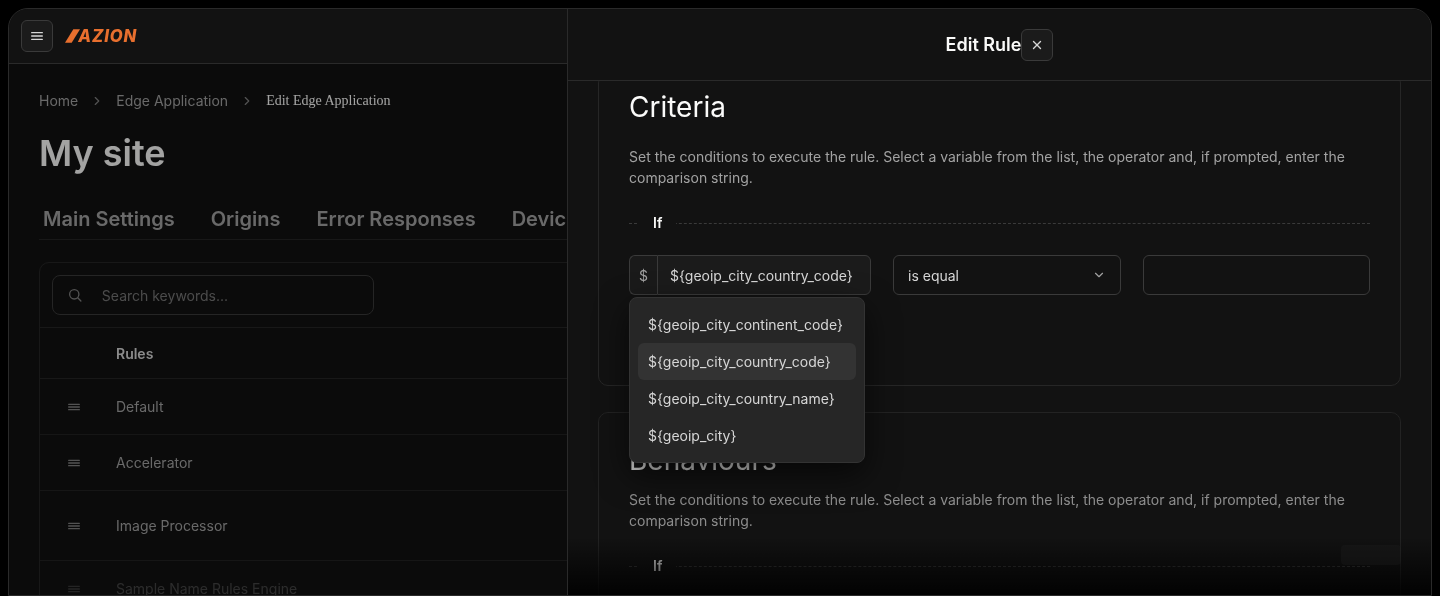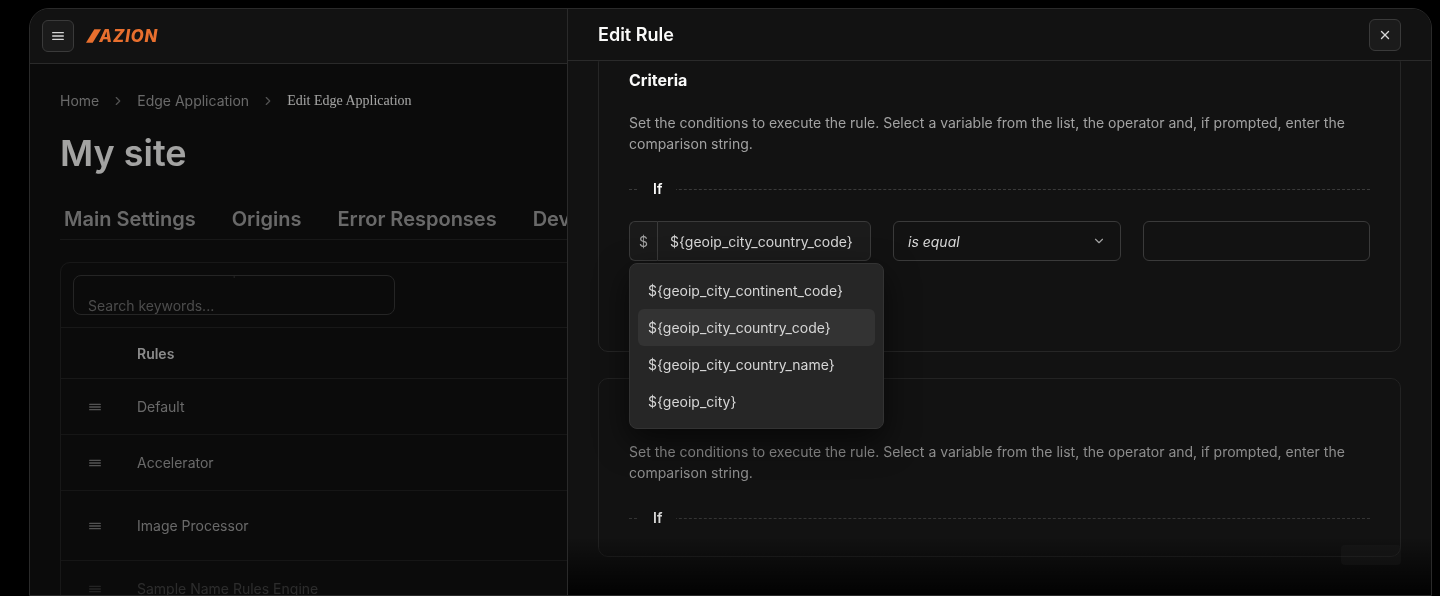--- a/index.html
+++ b/index.html
@@ -26,21 +26,20 @@
     overflow:hidden;
     position:relative;
   }
   .app-frame{
     position:absolute;
     left:8px;right:8px;top:8px;bottom:0;
     border-radius:20px 20px 0 0;
     background:var(--bg-1);
     border:1px solid #2a2a2a;
     overflow:hidden;
-    margin-left:21px;
   }
 
   
   .topbar{
     height:55px;
     padding:0 12px;
     display:flex;align-items:center;gap:12px;
     border-bottom:1px solid #2a2a2a;
     background:var(--bg-1);
   }
@@ -106,21 +105,21 @@
     padding:12px;
     display:flex;align-items:center;
   }
   .search{
     width:322px;
     height:40px;
     border:1px solid var(--border);
     border-radius:8px;
     background:var(--bg-1);
     display:flex;align-items:center;
-    padding:0 14px;gap:19px;flex-direction:column;
+    padding:0 14px;gap:19px;
   }
   .search input{
     background:transparent;border:none;outline:none;
     color:var(--text-1);font-size:14px;width:100%;
   }
   .search svg{width:18px;height:18px;color:var(--text-3);}
 
   .thead{
     display:flex;align-items:center;
     height:52px;
@@ -147,23 +146,23 @@
     position:absolute;
     top:0;right:0;bottom:0;
     width:864px;
     background:var(--bg-1);
     border-left:1px solid #2a2a2a;
     border-radius:0;
     overflow:hidden;
     display:flex;flex-direction:column;
   }
   .drawer-header{
-    height:52px;
+    height:72px;
     padding:0 30px 0 30px;
-    display:flex;align-items:center;justify-content:space-between;
+    display:flex;align-items:center;justify-content:center;
     border-bottom:1px solid #2a2a2a;
   }
   .drawer-header h3{
     font-size:18px;font-weight:600;color:var(--text-0);
   }
   .close-btn{
     width:32px;height:32px;border:1px solid var(--border);
     border-radius:6px;background:var(--bg-2);
     display:flex;align-items:center;justify-content:center;
     color:var(--text-1);
@@ -176,21 +175,21 @@
   }
   .card{
     border:1px solid #262626;
     border-radius:10px;
     padding:30px;
     background:var(--bg-1);
     margin-top:0;
   }
   .card+.card{margin-top:26px;}
   .card-title{
-    font-size:16px;font-weight:700;color:var(--text-0);
+    font-size:28px;font-weight:400;color:var(--text-0);
   }
   .card-title.clipped{
     position:relative;
     top:-14px;
     margin-bottom:-4px;
   }
   .card-desc{
     font-size:14px;color:var(--text-2);
     margin-top:12px;
     line-height:1.5;
@@ -247,21 +246,21 @@
     padding:0 12px;
   }
   .select{
     height:40px;
     width:242px;
     border:1px solid var(--border);
     border-radius:6px;
     background:var(--bg-1);
     display:flex;align-items:center;justify-content:space-between;
     padding:0 14px;
-    color:var(--text-1);font-size:14px;font-style:italic;
+    color:var(--text-1);font-size:14px;
   }
   .select svg{width:14px;height:14px;color:var(--text-2);}
   .value-input{
     height:40px;
     width:242px;
     border:1px solid var(--border);
     border-radius:6px;
     background:var(--bg-1);
   }
 
@@ -273,21 +272,21 @@
     background:var(--bg-1);
     display:flex;align-items:center;justify-content:center;
     color:var(--text-1);
   }
 
   
   .ac-dropdown{
     position:absolute;
     left:0;
     top:42px;
-    width:255px;
+    width:236px;
     background:#262626;
     border:1px solid #333;
     border-radius:8px;
     padding:8px;
     z-index:50;
     box-shadow:0 12px 32px rgba(0,0,0,.6);
   }
   .ac-item{
     padding:10px 10px;
     border-radius:6px;

